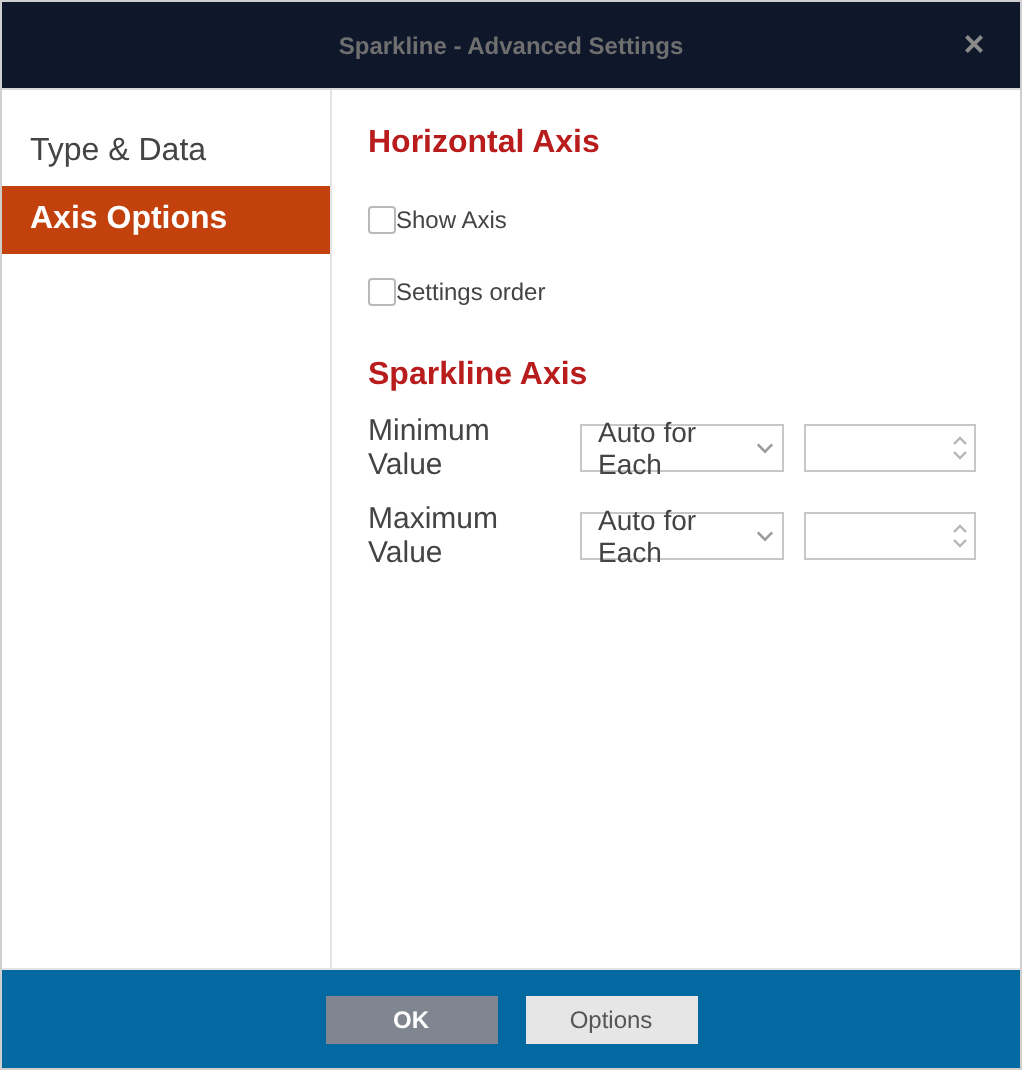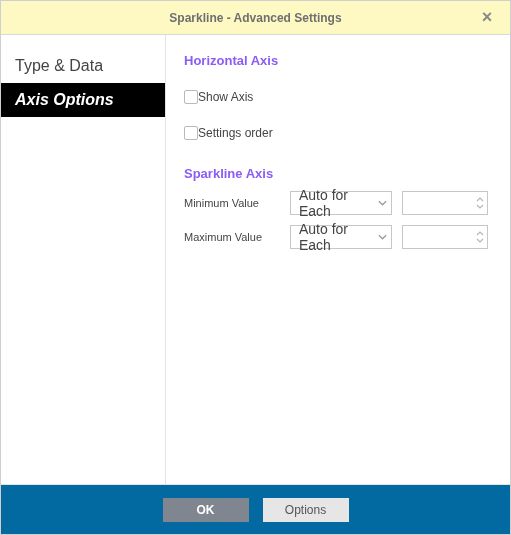--- a/index.html
+++ b/index.html
@@ -12,22 +12,22 @@
   }
   .dialog {
     width: 511px;
     height: 535px;
     border: 1px solid #cfcfcf;
     background: #fff;
     display: flex;
     flex-direction: column;
   }
   .titlebar {
-    height: 34px;
-    background: #fef9c3;
+    height: 44px;
+    background: #0f172a;
     border-bottom: 1px solid #d9d9d9;
     display: flex;
     align-items: center;
     justify-content: center;
     position: relative;
     color: #6f6f6f;
     font-weight: bold;
     font-size: 12px;
   }
   .titlebar .close {
@@ -54,33 +54,32 @@
     padding-top: 14px;
     background: #fff;
   }
   .side-item {
     padding: 8px 14px;
     font-size: 16px;
     color: #444;
     cursor: pointer;
   }
   .side-item.active {
-    background: #000000;
+    background: #c2410c;
     color: #fff;
     font-weight: bold;
-    font-style: italic;
   }
   .content {
     flex: 1 1 auto;
     padding: 16px 18px 10px 18px;
   }
   .section-title {
     font-weight: bold;
-    font-size: 13px;
-    color: #8b5cf6;
+    font-size: 16px;
+    color: #b91c1c;
     margin: 2px 0 10px 0;
   }
   .section-title.second {
     margin-top: 26px;
   }
   .cb-row {
     display: flex;
     align-items: flex-end;
     margin: 22px 0;
   }
@@ -92,21 +91,21 @@
     border-radius: 2px;
   }
   .field-row {
     display: flex;
     align-items: center;
     margin: 10px 0;
     gap: 10px;
   }
   .field-label {
     width: 96px;
-    font-size: 11px;
+    font-size: 15px;
     color: #444;
   }
   .select {
     width: 102px;
     height: 24px;
     border: 1px solid #c7c7c7;
     background: #fff;
     padding: 0 18px 0 8px;
     font-size: 14px;
     color: #444;

